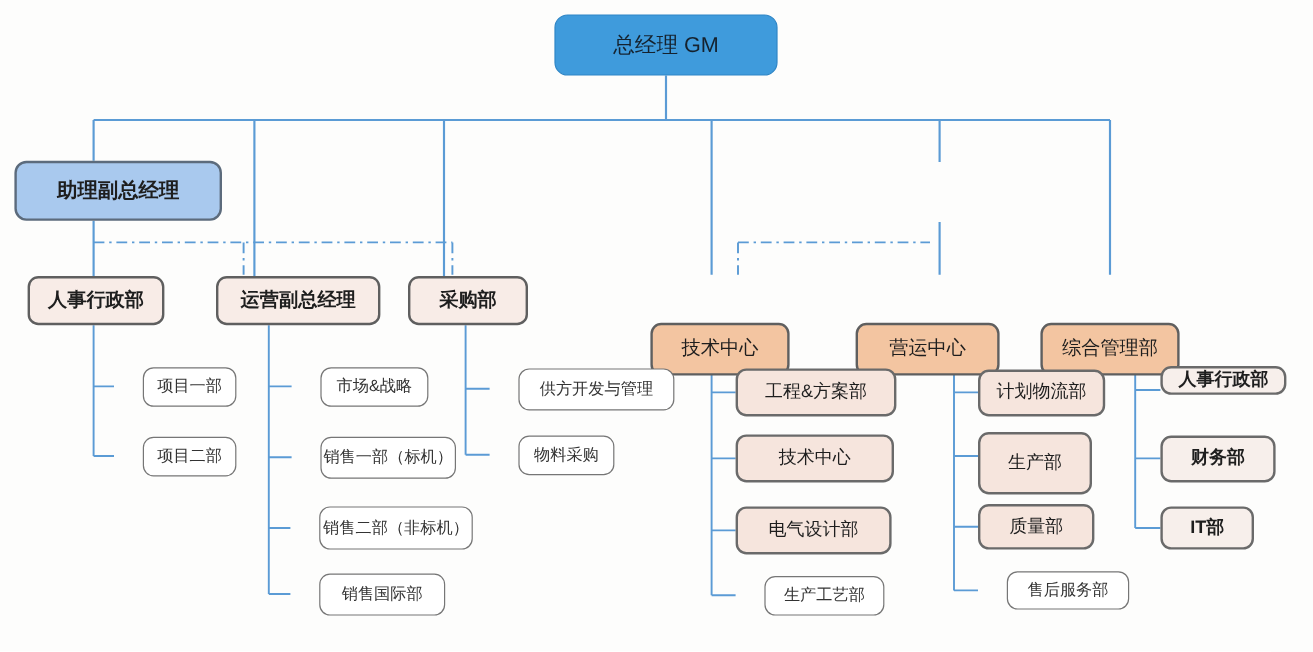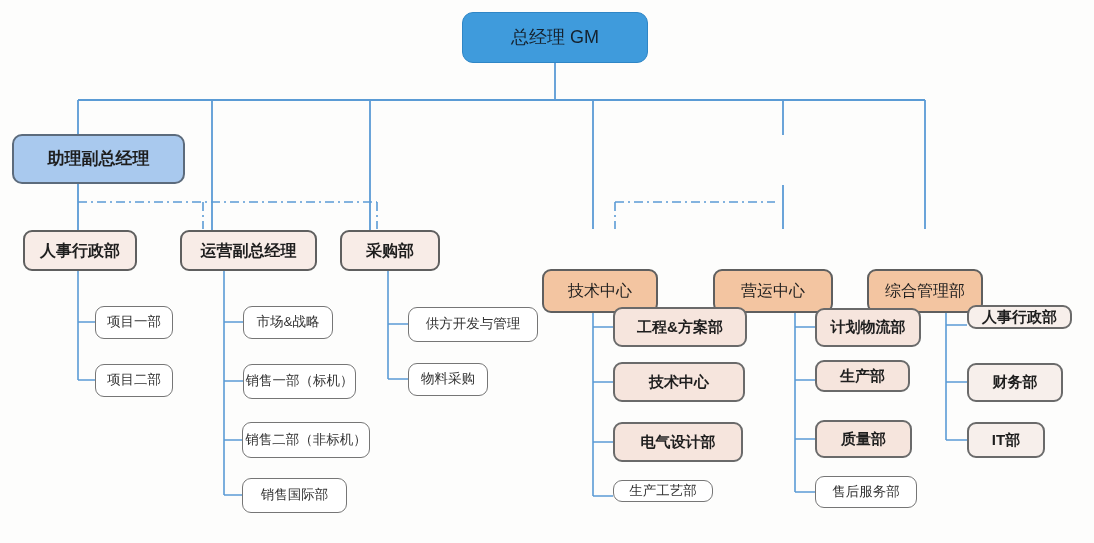--- a/index.html
+++ b/index.html
@@ -40,31 +40,31 @@
     font-weight:bold;font-size:16px;
   }
   .center{
     background:var(--center_fill,#f3c5a1);
     border:2px solid #5f5f5f;
     font-weight:normal;font-size:16px;margin-top:40px;
   }
   .sub-pink{
     background:var(--sub_pink_fill,#f6e5dd);
     border:2px solid #6a6a6a;
-    font-weight:bold;font-size:15px;
+    font-weight:normal;font-size:15px;
   }
   .sub-pale{
     background:var(--sub_pale_fill,#f7efeb);
     border:2px solid #6a6a6a;
     font-weight:bold;font-size:15px;
   }
   .sub-white{
     background:var(--white_fill,#ffffff);
     border:1.6px solid #767676;
-    font-weight:normal;font-size:13.5px;color:#333;
+    font-weight:normal;font-size:13.5px;color:#333;margin-left:24px;
   }
 </style>
 </head>
 <body>
 
 <div id="stage">
 
   <svg id="lines" width="1094" height="543" viewBox="0 0 1094 543" fill="none">
 
     <path stroke="#5b9bd5" stroke-width="1.8" d="M555,63 V100
@@ -108,24 +108,24 @@
   <div class="box sub-white" style="left:243px;top:364px;width:113px;height:35px">销售一部（标机）</div>
   <div class="box sub-white" style="left:242px;top:422px;width:128px;height:36px">销售二部（非标机）</div>
   <div class="box sub-white" style="left:242px;top:478px;width:105px;height:35px">销售国际部</div>
 
   <div class="box sub-white" style="left:408px;top:307px;width:130px;height:35px">供方开发与管理</div>
   <div class="box sub-white" style="left:408px;top:363px;width:80px;height:33px">物料采购</div>
 
   <div class="box sub-pink" style="left:613px;top:307px;width:134px;height:40px">工程&amp;方案部</div>
   <div class="box sub-pink" style="left:613px;top:362px;width:132px;height:40px">技术中心</div>
   <div class="box sub-pink" style="left:613px;top:422px;width:130px;height:40px">电气设计部</div>
-  <div class="box sub-white" style="left:613px;top:480px;width:100px;height:22px">生产工艺部</div>
+  <div class="box sub-white" style="left:613px;top:480px;width:100px;height:33px">生产工艺部</div>
 
   <div class="box sub-pink" style="left:815px;top:308px;width:106px;height:39px">计划物流部</div>
-  <div class="box sub-pink" style="left:815px;top:360px;width:95px;height:32px">生产部</div>
+  <div class="box sub-pink" style="left:815px;top:360px;width:95px;height:52px">生产部</div>
   <div class="box sub-pink" style="left:815px;top:420px;width:97px;height:38px">质量部</div>
   <div class="box sub-white" style="left:815px;top:476px;width:102px;height:32px">售后服务部</div>
 
   <div class="box sub-pale" style="left:967px;top:305px;width:105px;height:24px">人事行政部</div>
   <div class="box sub-pale" style="left:967px;top:422px;width:78px;height:36px">IT部</div>
   <div class="box sub-pale" style="left:967px;top:363px;width:96px;height:39px">财务部</div>
 
 </div>
 
 </body></html>

